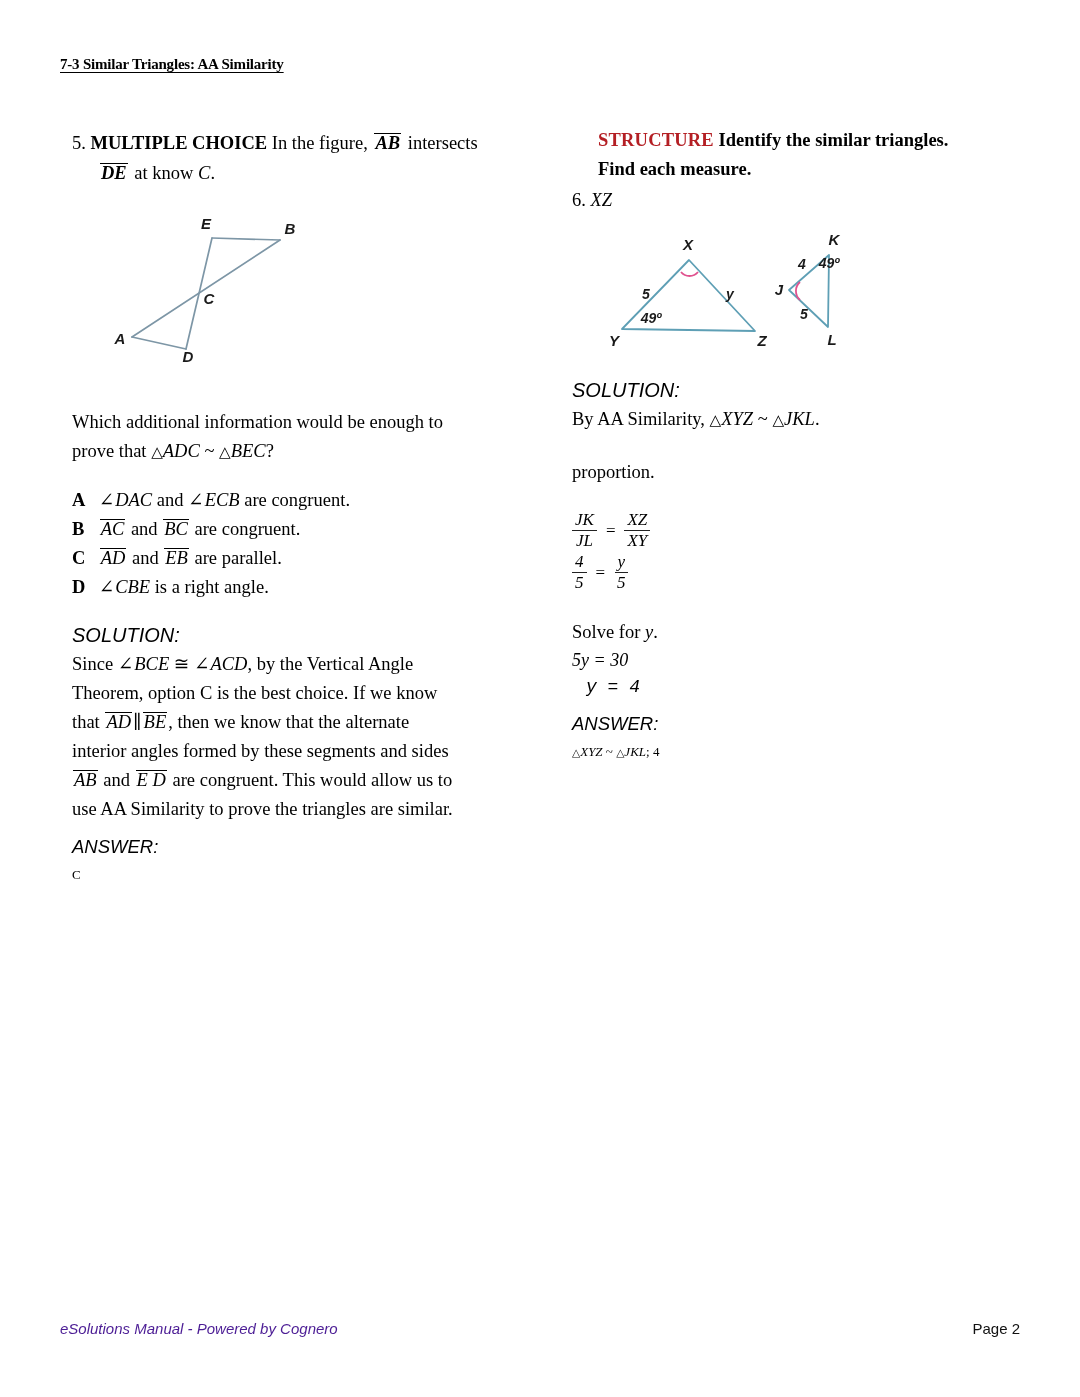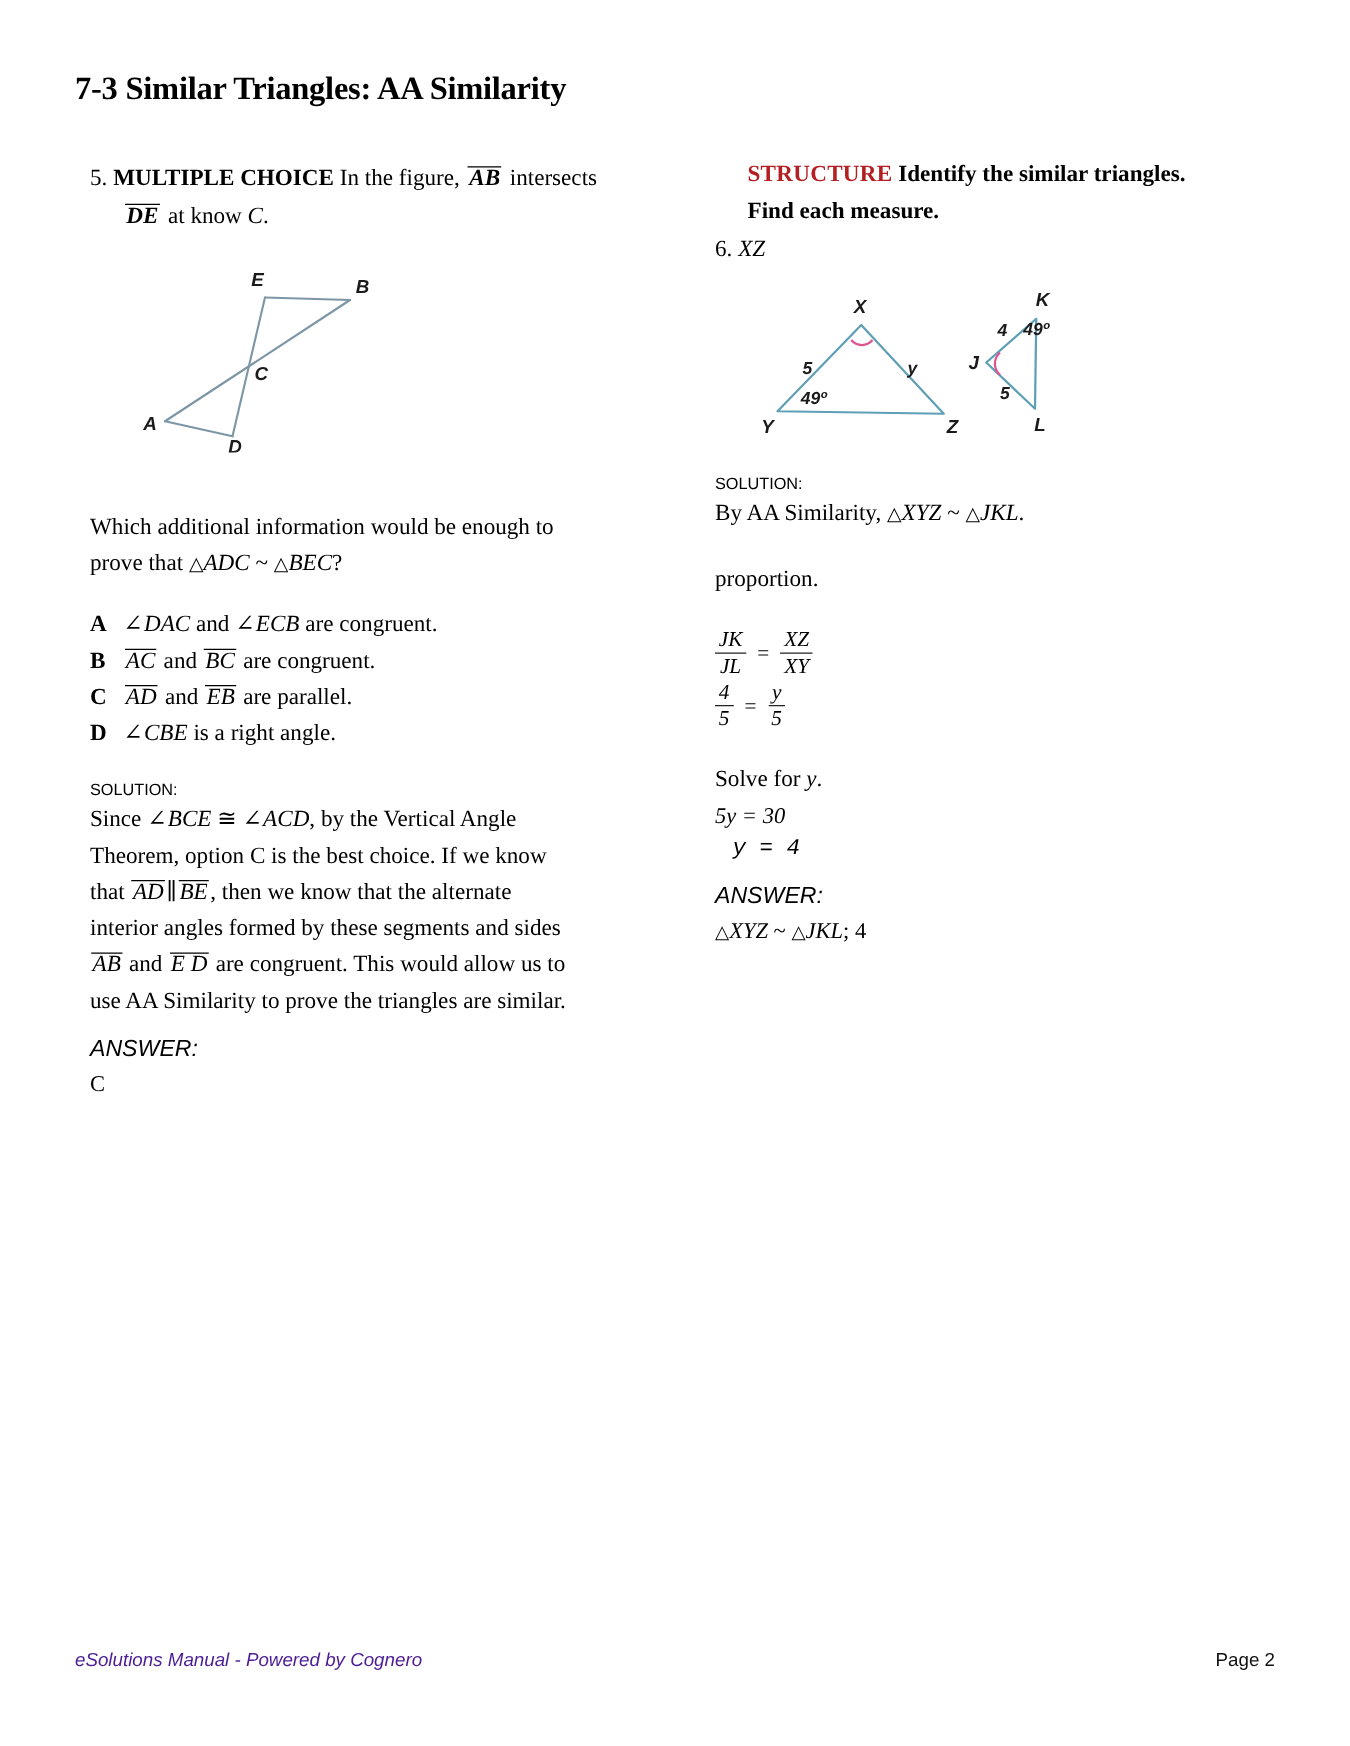--- a/index.html
+++ b/index.html
@@ -18,23 +18,24 @@
     height: 1397px;
     background: #ffffff;
     overflow: hidden;
   }
 
   
   .doc-title {
     position: absolute;
     left: 60px;
     top: 56px;
-    font-size: 26px;
+    font-size: 15px;
     font-weight: bold;
     letter-spacing: -0.2px;
+    text-decoration: underline;
     text-underline-offset: 3px;
     white-space: nowrap;
     text-align: right;
   }
 
   
   .col-left {
     position: absolute;
     left: 72px;
     top: 128px;
@@ -120,33 +121,34 @@
     white-space: nowrap;
   }
   .choice-letter {
     font-weight: bold;
     display: inline-block;
     min-width: 22px;
   }
 
   .sol-label {
     font-family: "Liberation Sans", "DejaVu Sans", sans-serif;
-    font-size: 13px;
+    font-style: italic;
+    font-size: 20px;
     margin-top: 22px;
     margin-bottom: 3px;
   }
   .ans-label {
     font-family: "Liberation Sans", "DejaVu Sans", sans-serif;
     font-style: italic;
     font-size: 18.5px;
     margin-top: 12px;
     margin-bottom: 3px;
   }
   .ans-value {
-    font-size: 18px;
+    font-size: 13px;
     line-height: 28px;
   }
 
   
   .structure-head {
     font-size: 18.5px;
     line-height: 29px;
     font-weight: bold;
     padding-left: 26px;
   }

